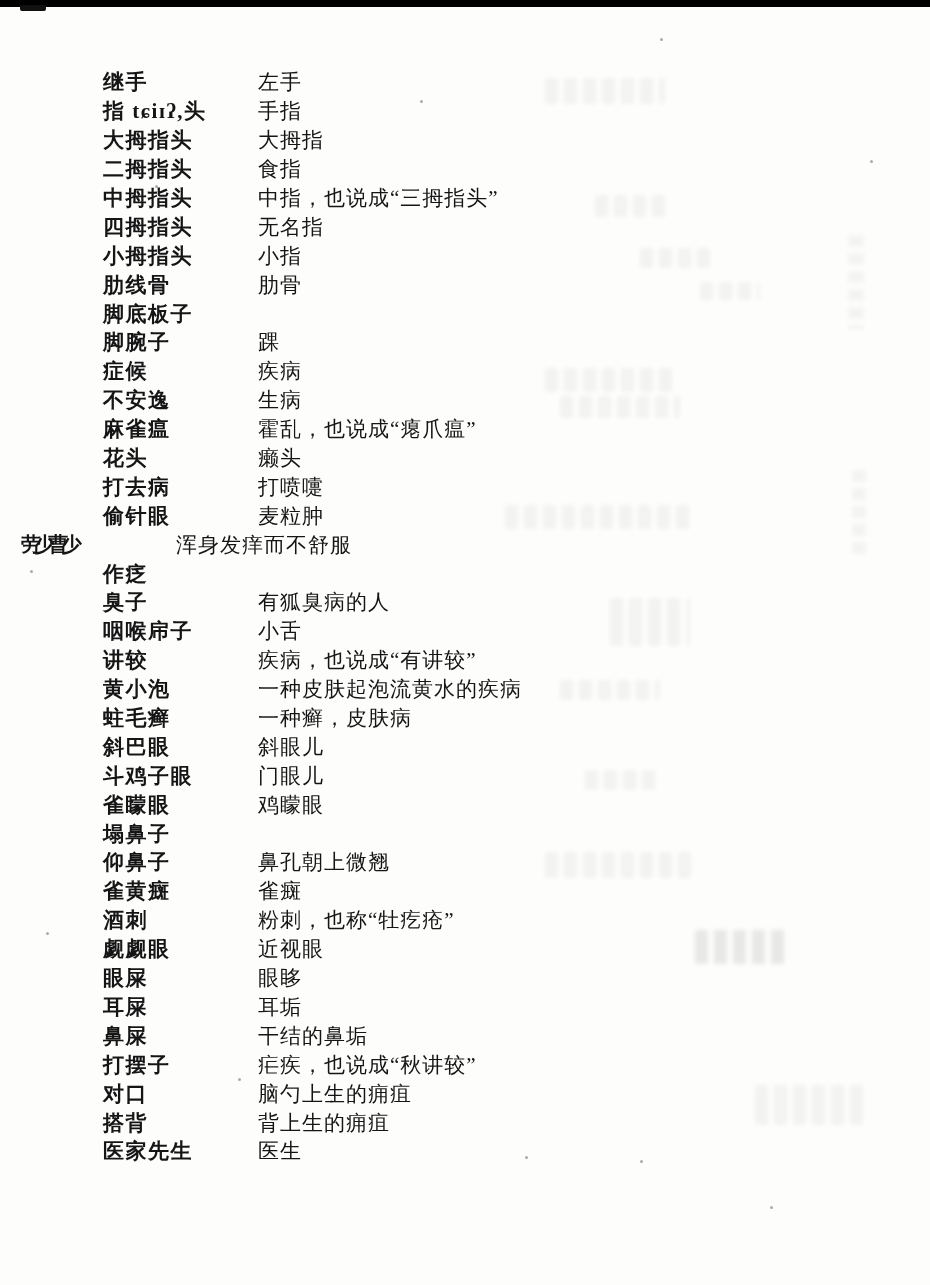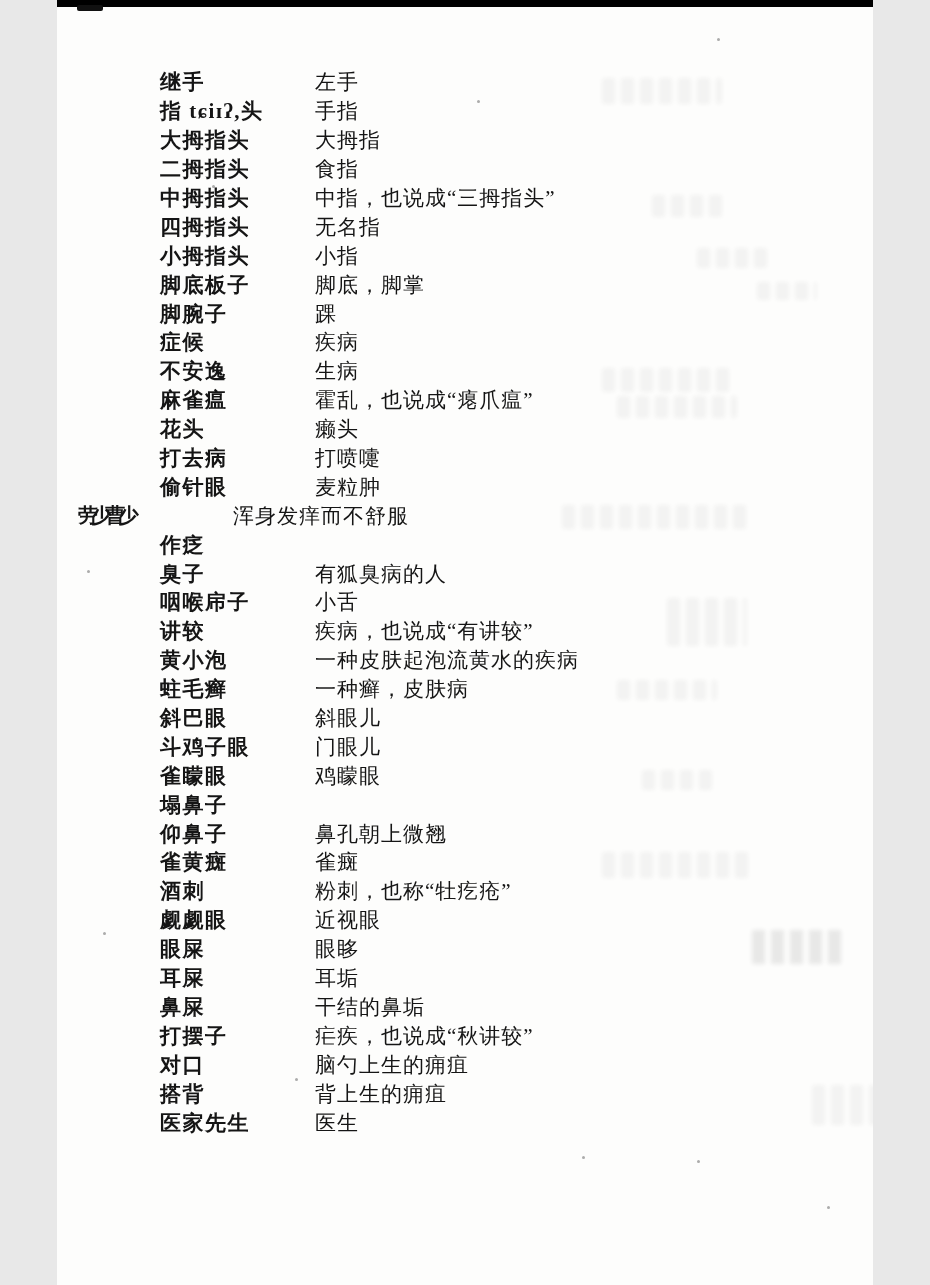--- a/index.html
+++ b/index.html
@@ -1,18 +1,18 @@
 <!DOCTYPE html>
 <html><head>
 <meta charset="utf-8">
 <style>
   html,body{margin:0;padding:0;background:#e8e8e8;}
   .scan-page{
     position:relative;
-    width:816px;height:1285px;
+    width:930px;height:1285px;
     margin:0 auto;
     background:#fdfdfc;
     overflow:hidden;
     font-family:"Liberation Serif","DejaVu Serif",serif;
     color:#151515;
   }
   .top-band{
     position:absolute;top:0;left:0;width:930px;height:7px;
     background:#000;
   }
@@ -94,24 +94,27 @@
     <span class="term">四拇指头</span>
     <span class="def">无名指</span>
   </div>
 
   <div class="row">
     <span class="term">小拇指头</span>
     <span class="def">小指</span>
   </div>
 
 
+  <div class="row">
+    <span class="term">肋线骨</span>
+    <span class="def">肋骨</span>
+  </div>
 
   <div class="row">
     <span class="term">脚底板子</span>
-    <span class="def">脚底，脚掌</span>
   </div>
 
   <div class="row">
     <span class="term">脚腕子</span>
     <span class="def">踝</span>
   </div>
 
   <div class="row">
     <span class="term">症候</span>
     <span class="def">疾病</span>

